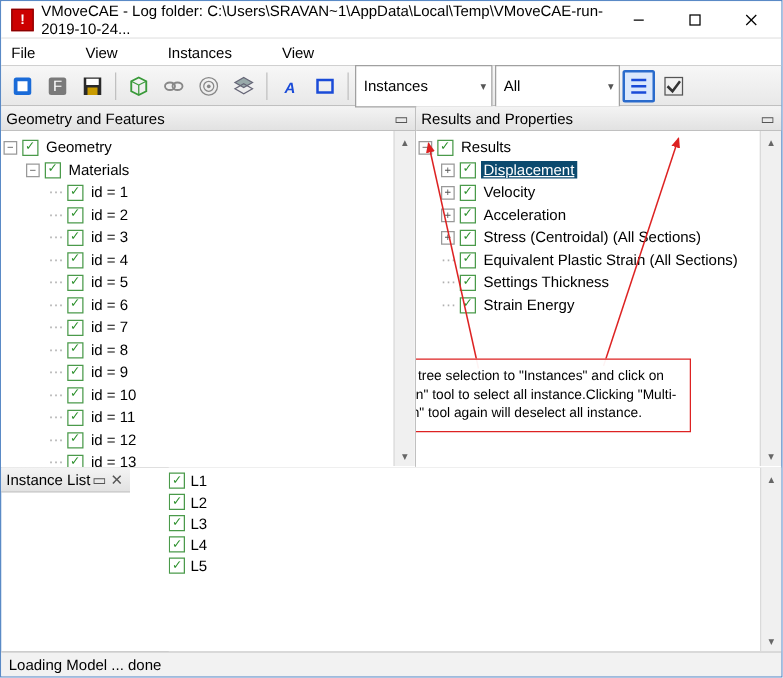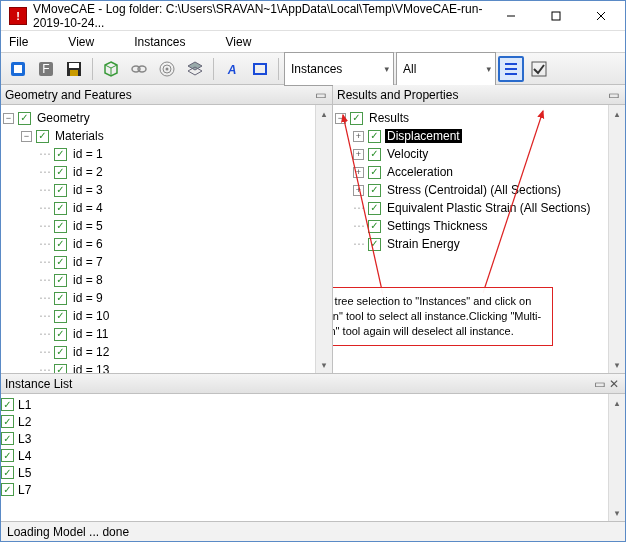--- a/index.html
+++ b/index.html
@@ -26,24 +26,24 @@
   .pin{width:14px;height:14px;display:flex;align-items:center;justify-content:center;color:#555;}
   .closebox{width:14px;height:14px;display:flex;align-items:center;justify-content:center;color:#555;}
   .panel-body{flex:1;overflow:auto;background:#fff;position:relative;}
   .tree{padding:4px 2px;font-size:12px;}
   .trow{display:flex;align-items:center;height:18px;white-space:nowrap;}
   .ind{display:inline-block;}
   .tg{width:11px;height:11px;border:1px solid #999;margin-right:4px;display:flex;align-items:center;justify-content:center;font-size:9px;line-height:1;color:#555;background:#fff;}
   .cb{width:13px;height:13px;border:1px solid #4a9a4a;margin-right:4px;display:flex;align-items:center;justify-content:center;background:#fff;}
   .cb::after{content:"✓";color:#2a8f2a;font-size:10px;line-height:1;}
   .lbl{padding:0 2px;}
-  .lbl.sel{background:#000000;color:#fff;}
+  .lbl.sel{background:#0c4a6e;color:#fff;text-decoration:underline;}
   .tln{color:#b0b0b0;}
-  .instance-area{height:148px;border-top:1px solid #c0c0c0;display:flex;flex-direction:column;}
-  .inst-body{flex:1;overflow:auto;background:#fff;padding:2px 0;}
+  .instance-area{height:148px;border-top:1px solid #c0c0c0;display:flex;flex-direction:row;}
+  .inst-body{flex:1;overflow:auto;background:#fff;padding:2px 0;margin-left:31px;}
   .irow{display:flex;align-items:center;height:17px;}
   .status{height:20px;border-top:1px solid #c0c0c0;background:#f2f2f2;display:flex;align-items:center;padding:0 6px;font-size:11px;}
   .annot{position:absolute;border:1px solid #d22;background:rgba(255,255,255,0.95);padding:6px 8px;font-size:11px;text-align:center;color:#000;z-index:10;line-height:1.35;}
   .arrow-svg{position:absolute;top:0;left:0;pointer-events:none;z-index:5;}
   .scroll-ghost{position:absolute;right:0;top:0;bottom:0;width:17px;background:#f0f0f0;border-left:1px solid #dadada;}
   .scroll-ghost .up, .scroll-ghost .dn{height:17px;display:flex;align-items:center;justify-content:center;color:#666;font-size:9px;}
   .scroll-ghost .dn{position:absolute;bottom:0;left:0;right:0;}
   svg{display:block;}
 </style>
 </head>
@@ -366,24 +366,20 @@
           <span>L3</span>
         </div>
         <div class="irow">
           <span class="cb"></span>
           <span>L4</span>
         </div>
         <div class="irow">
           <span class="cb"></span>
           <span>L5</span>
         </div>
-        <div class="irow">
-          <span class="cb"></span>
-          <span>L7</span>
-        </div>
         <div class="scroll-ghost">
           <div class="up">▴</div>
           <div class="dn">▾</div>
         </div>
     </div>
   </div>
 
   <div class="status">
     <span>Loading Model ... done</span>
   </div>

